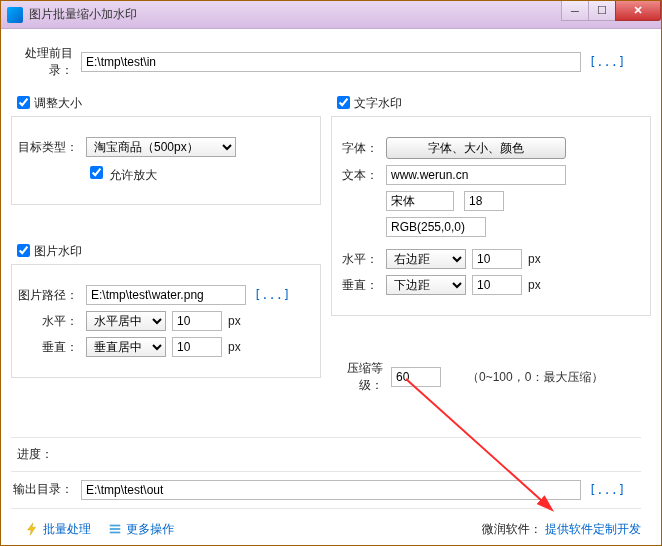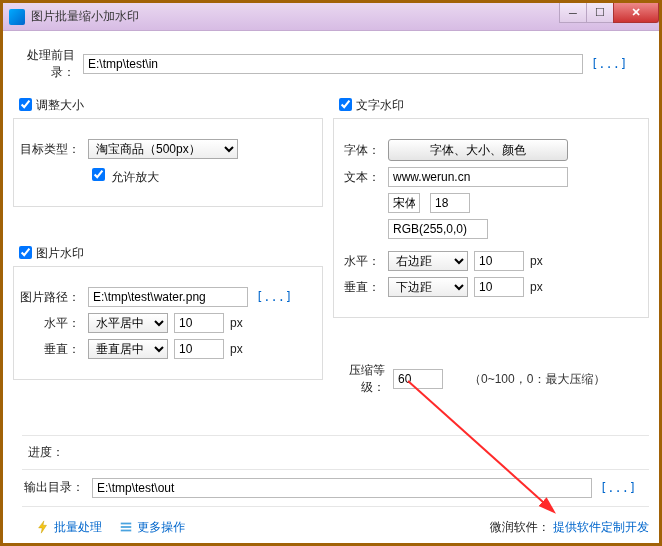--- a/index.html
+++ b/index.html
@@ -1,17 +1,17 @@
 <!DOCTYPE html>
 <html><head>
 <meta charset="utf-8">
 <style>
   * { box-sizing: border-box; font-family: "Microsoft YaHei", "SimSun", sans-serif; }
   body { margin: 0; background: #ddd; }
-  .window { width: 662px; height: 546px; background: #fff; border: 3px solid #a16207; position: relative; }
+  .window { width: 662px; height: 546px; background: #fff; border: 1px solid #a16207; position: relative; }
   .titlebar { height: 28px; background: linear-gradient(#e9d7f0, #d7bce4); display: flex; align-items: center; padding: 0 0 0 6px; border-bottom: 1px solid #c5abd1; }
   .titlebar .icon { width: 16px; height: 16px; background: linear-gradient(135deg,#0af,#06c); border-radius: 2px; margin-right: 6px; }
   .titlebar .title { font-size: 12px; color: #333; flex: 1; }
   .winbtns { display: flex; height: 20px; margin-top: -7px; }
   .winbtn { width: 28px; height: 20px; border: 1px solid #b9a4c3; border-top: none; background: linear-gradient(#f3e9f8,#e1cde9); display: flex; align-items: center; justify-content: center; font-size: 11px; color: #333; margin-left: -1px; }
   .winbtn.close { width: 46px; background: linear-gradient(#e88,#c33); color: #fff; font-weight: bold; border-color:#a33; border-top-right-radius:0; border-bottom-right-radius:3px;}
   .content { position: absolute; top: 28px; left: 0; right: 0; bottom: 0; padding: 10px; font-size: 12px; color: #222; }
   .row { display: flex; align-items: center; margin: 6px 0; }
   .lbl { width: 70px; text-align: right; padding-right: 8px; }
   .txt { border: 1px solid #bbb; height: 20px; padding: 2px 4px; font-size: 12px; background: #fff; font-family: Liberation Sans, sans-serif; }
@@ -20,21 +20,21 @@
   .left { width: 310px; }
   .right { flex: 1; }
   .checkhdr { display: flex; align-items: flex-end; margin: 8px 0 4px 2px; }
   .checkhdr input { margin-right: 4px; }
   .groupbox { border: 1px solid #ddd; padding: 14px 10px 14px 4px; margin: 2px 0 10px 0; }
   .select { height: 20px; font-size: 12px; border: 1px solid #aaa; background: linear-gradient(#fff,#eee); padding: 0 3px; }
   .btn { height: 22px; border: 1px solid #999; background: linear-gradient(#fff,#e5e5e5); font-size: 12px; padding: 0 12px; border-radius: 3px; }
   .num { width: 50px; }
   .unit { margin-left: 6px; }
   hr.sep { border: none; border-top: 1px solid #e6e6e6; margin: 8px 0; }
-  .bottom { position: absolute; left: 10px; right: 10px; bottom: 6px; margin-left: 9px; }
+  .bottom { position: absolute; left: 10px; right: 20px; bottom: 6px; }
   .linkline { color: #06c; font-size: 12px; display: flex; align-items: center; justify-content: space-between; padding-top: 4px; }
   .actbtn { display: inline-flex; align-items: center; color: #06c; cursor: pointer; margin-left: 14px; }
   .actbtn svg, .actbtn .ic { width: 14px; height: 14px; margin-right: 4px; }
   .progress-row { margin: 4px 0 2px 0; }
   .arrow { position: absolute; pointer-events: none; }
   .compact .lbl { width: 50px; }
 </style>
 </head>
 <body>
 
@@ -113,21 +113,21 @@
           <div class="row compact">
             <div class="lbl">字体：</div>
             <button class="btn" style="width:180px">字体、大小、颜色</button>
           </div>
           <div class="row compact">
             <div class="lbl">文本：</div>
             <input class="txt" style="width: 180px;" value="www.werun.cn">
           </div>
           <div class="row compact">
             <div class="lbl"></div>
-            <input class="txt" style="width: 32px;" readonly="" value="宋体">
+            <input class="txt" style="width: 68px;" readonly="" value="宋体">
             <input class="txt" style="width: 40px; margin-left: 10px;" readonly="" value="18">
           </div>
           <div class="row compact">
             <div class="lbl"></div>
             <input class="txt" style="width: 100px;" readonly="" value="RGB(255,0,0)">
           </div>
           <div class="row compact" style="margin-top:12px">
             <div class="lbl">水平：</div>
             <select class="select" style="width:80px"><option>右边距</option></select>
             <input class="txt num" style="margin-left: 6px;" value="10">

